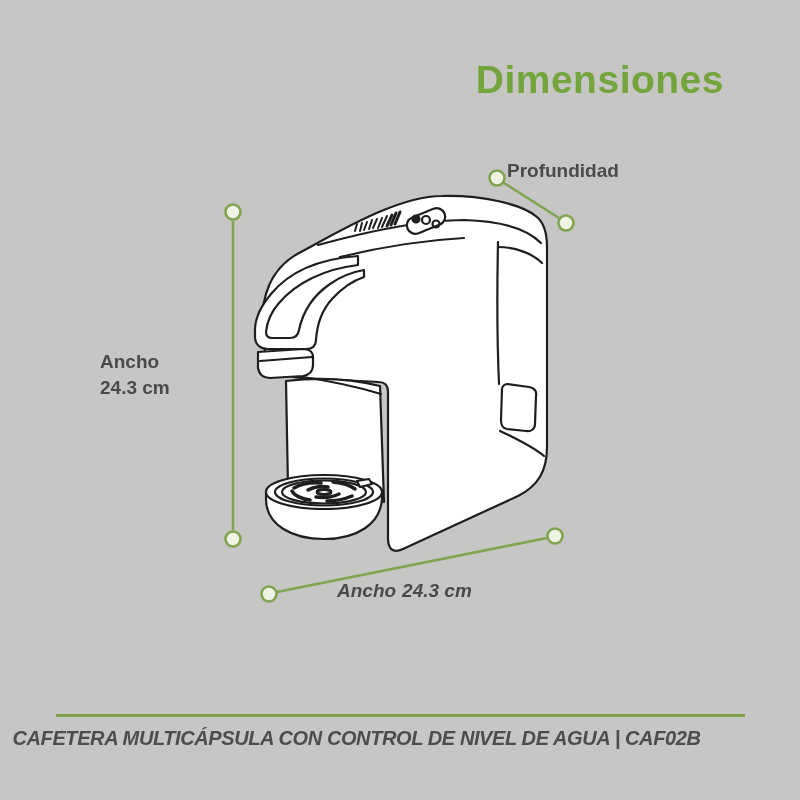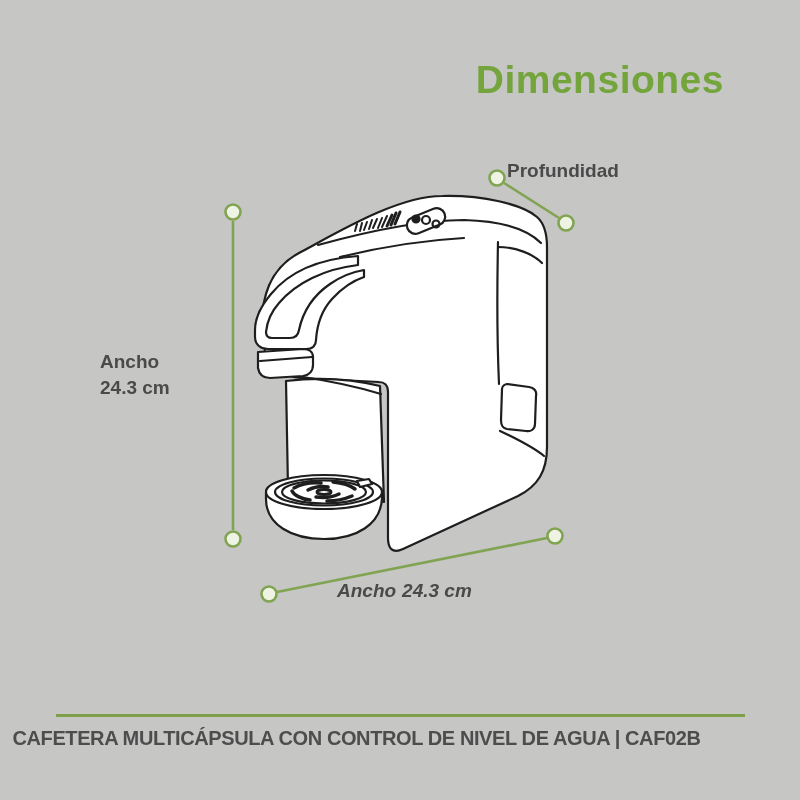--- a/index.html
+++ b/index.html
@@ -29,20 +29,21 @@
   .divider{
     position:absolute;left:56px;top:714px;width:689px;height:3px;
     background:#7d9f4a;
   }
   .caption{
     position:absolute;left:0;top:727px;width:713px;
     text-align:center;
     font-size:20px;font-weight:bold;letter-spacing:-0.4px;line-height:22px;
     color:#4d4d4d;
     white-space:nowrap;
+    font-style:italic;
   }
 </style>
 </head>
 <body>
 
 <div class="stage">
 
   <div class="title">Dimensiones</div>
 
   <svg class="canvas" width="800" height="800" viewBox="0 0 800 800">

